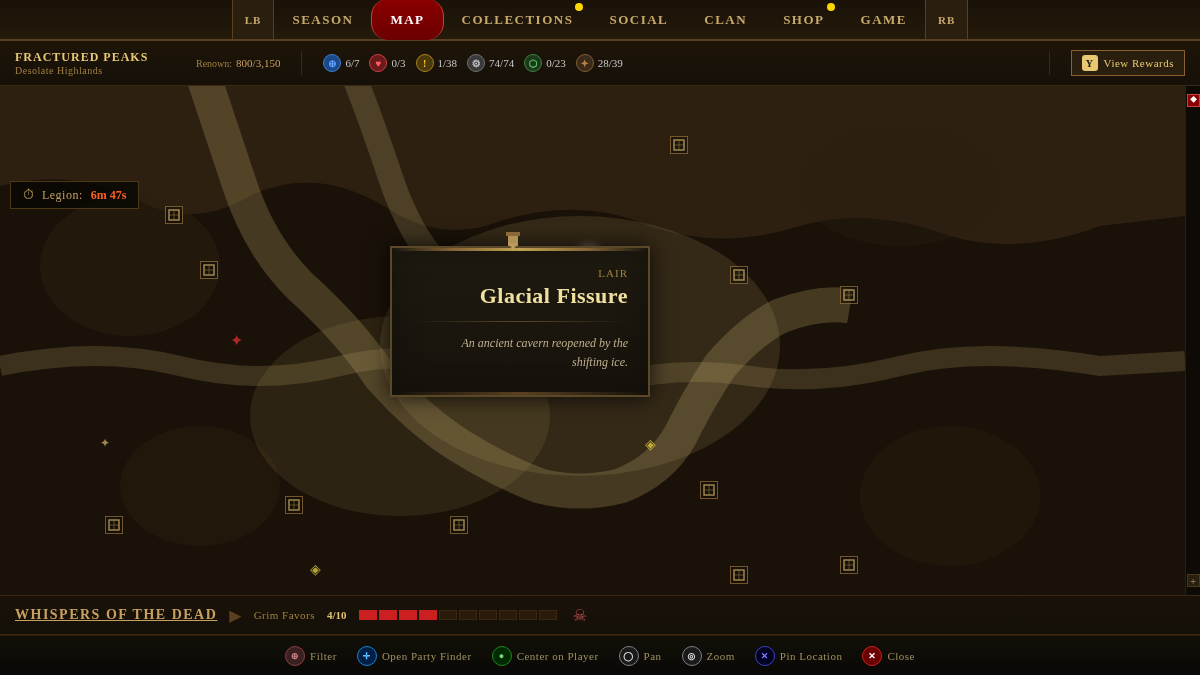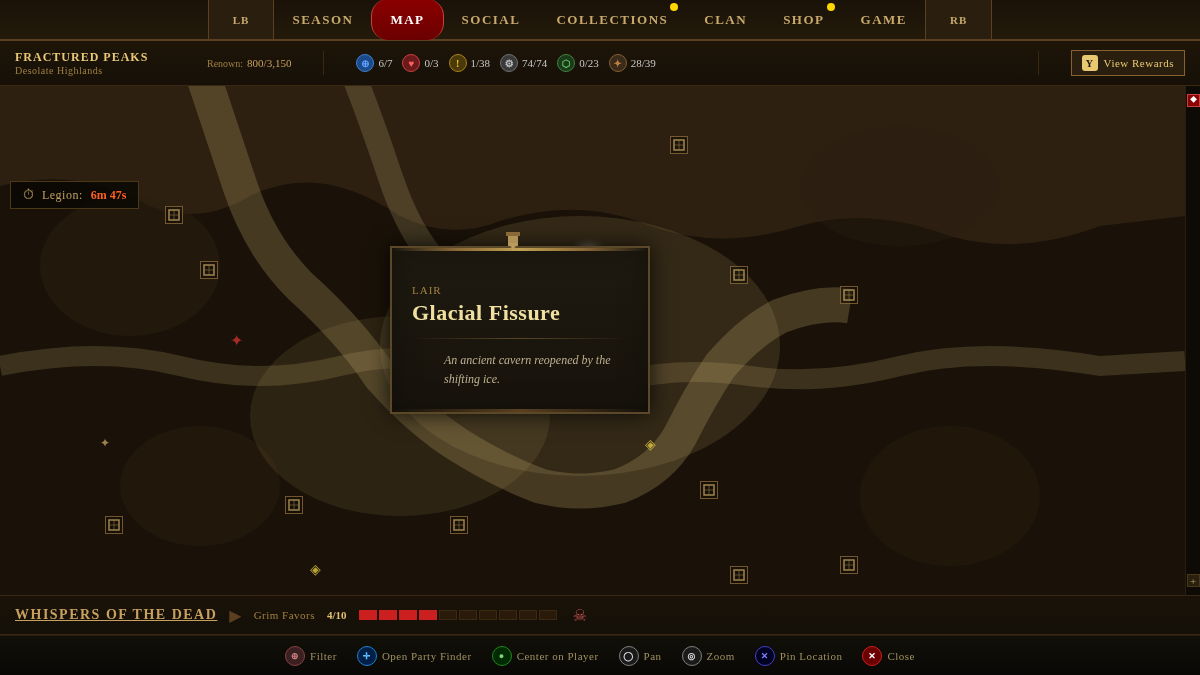--- a/index.html
+++ b/index.html
@@ -49,21 +49,21 @@
     .nav-item .badge {
       position: absolute;
       top: 4px;
       right: 8px;
       width: 8px;
       height: 8px;
       background: #ffd700;
       border-radius: 50%;
     }
     .nav-btn {
-      padding: 0 24px;
+      padding: 0 12px;
       height: 41px;
       display: flex;
       align-items: center;
       color: #c8a96e;
       font-size: 11px;
       letter-spacing: 1px;
       background: #2a1f0e;
       border: 1px solid #5a4020;
       cursor: pointer;
       font-family: 'Georgia', serif;
@@ -74,21 +74,21 @@
     #sub-header {
       position: absolute;
       top: 41px; left: 0; right: 0;
       height: 45px;
       background: linear-gradient(180deg, #1e1508 0%, #161008 100%);
       border-bottom: 1px solid #3a2810;
       display: flex;
       align-items: center;
       padding: 16px 15px;
       z-index: 100;
-      gap: 32px;
+      gap: 21px;
     }
     .location-info {
       display: flex;
       flex-direction: column;
       min-width: 160px;
     }
     .location-region {
       color: #e8c878;
       font-size: 12px;
       font-weight: bold;
@@ -235,22 +235,22 @@
       border: 2px solid #5a4828;
       box-shadow: 0 0 20px rgba(0,0,0,0.8), inset 0 0 30px rgba(0,0,0,0.3);
       z-index: 60;
       padding: 0;
     }
     .tooltip-top-border {
       height: 3px;
       background: linear-gradient(90deg, transparent, #8a6838, #c0a050, #8a6838, transparent);
     }
     .tooltip-content {
-      padding: 33px 20px 20px;
-      text-align: left;
+      padding: 16px 20px 20px;
+      text-align: right;
     }
     .tooltip-category {
       color: #a08040;
       font-size: 11px;
       letter-spacing: 1px;
       text-transform: uppercase;
       margin-bottom: 4px;
     }
     .tooltip-title {
       color: #f0e0a0;
@@ -454,25 +454,25 @@
   <div class="nav-btn">
     <span>LB</span>
   </div>
   <div class="nav-item">
     <span>SEASON</span>
   </div>
   <div class="nav-item active">
     <span>MAP</span>
   </div>
   <div class="nav-item">
-    <span>SOCIAL</span>
-  </div>
-  <div class="nav-item">
     <span>COLLECTIONS</span>
     <span class="badge"></span>
+  </div>
+  <div class="nav-item">
+    <span>SOCIAL</span>
   </div>
   <div class="nav-item">
     <span>CLAN</span>
   </div>
   <div class="nav-item">
     <span>SHOP</span>
     <span class="badge"></span>
   </div>
   <div class="nav-item">
     <span>GAME</span>

